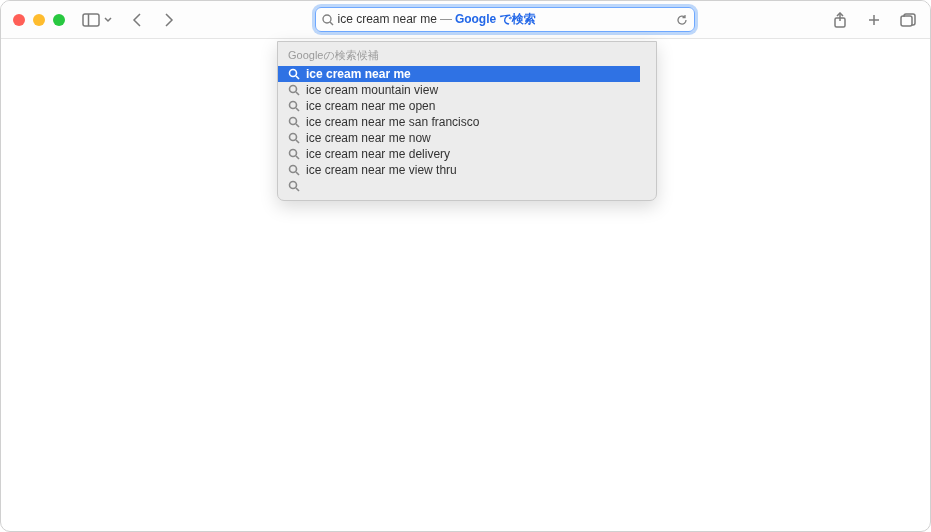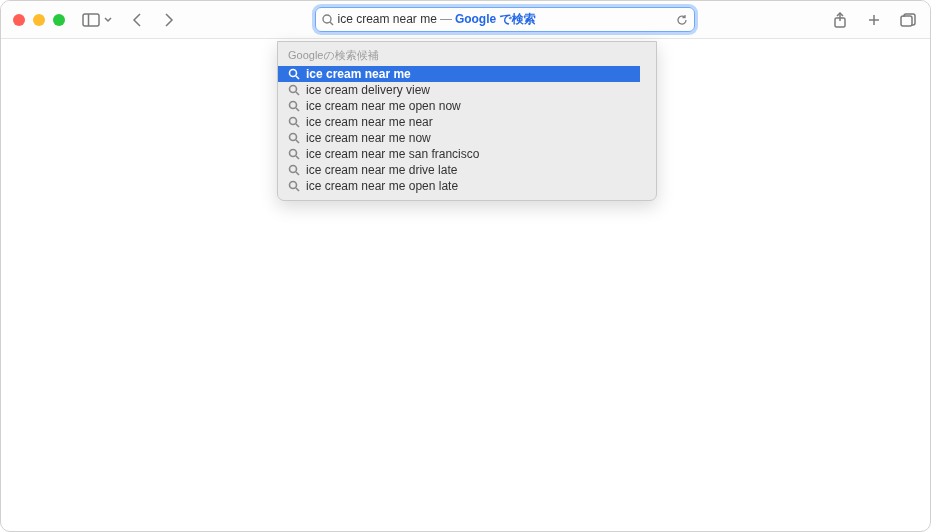--- a/index.html
+++ b/index.html
@@ -258,70 +258,69 @@
         </span>
         <span class="text"><span class="bold">ice cream near me</span></span>
       </div>
       <div class="suggestion">
         <span class="mag">
           <svg width="12" height="12" viewBox="0 0 12 12">
             <circle cx="5" cy="5" r="3.5"></circle>
             <line x1="8" y1="8" x2="11" y2="11"></line>
           </svg>
         </span>
-        <span class="text"><span class="bold">ice cream</span><span> delivery view</span></span>
-      </div>
-      <div class="suggestion">
-        <span class="mag">
-          <svg width="12" height="12" viewBox="0 0 12 12">
-            <circle cx="5" cy="5" r="3.5"></circle>
-            <line x1="8" y1="8" x2="11" y2="11"></line>
-          </svg>
-        </span>
-        <span class="text"><span class="bold">ice cream near me</span><span> open now</span></span>
-      </div>
-      <div class="suggestion">
-        <span class="mag">
-          <svg width="12" height="12" viewBox="0 0 12 12">
-            <circle cx="5" cy="5" r="3.5"></circle>
-            <line x1="8" y1="8" x2="11" y2="11"></line>
-          </svg>
-        </span>
-        <span class="text"><span class="bold">ice cream near me</span><span> near</span></span>
+        <span class="text"><span class="bold">ice cream</span><span> mountain view</span></span>
+      </div>
+      <div class="suggestion">
+        <span class="mag">
+          <svg width="12" height="12" viewBox="0 0 12 12">
+            <circle cx="5" cy="5" r="3.5"></circle>
+            <line x1="8" y1="8" x2="11" y2="11"></line>
+          </svg>
+        </span>
+        <span class="text"><span class="bold">ice cream near me</span><span> open</span></span>
+      </div>
+      <div class="suggestion">
+        <span class="mag">
+          <svg width="12" height="12" viewBox="0 0 12 12">
+            <circle cx="5" cy="5" r="3.5"></circle>
+            <line x1="8" y1="8" x2="11" y2="11"></line>
+          </svg>
+        </span>
+        <span class="text"><span class="bold">ice cream near me</span><span> san francisco</span></span>
       </div>
       <div class="suggestion">
         <span class="mag">
           <svg width="12" height="12" viewBox="0 0 12 12">
             <circle cx="5" cy="5" r="3.5"></circle>
             <line x1="8" y1="8" x2="11" y2="11"></line>
           </svg>
         </span>
         <span class="text"><span class="bold">ice cream near me</span><span> now</span></span>
       </div>
       <div class="suggestion">
         <span class="mag">
           <svg width="12" height="12" viewBox="0 0 12 12">
             <circle cx="5" cy="5" r="3.5"></circle>
             <line x1="8" y1="8" x2="11" y2="11"></line>
           </svg>
         </span>
-        <span class="text"><span class="bold">ice cream near me</span><span> san francisco</span></span>
-      </div>
-      <div class="suggestion">
-        <span class="mag">
-          <svg width="12" height="12" viewBox="0 0 12 12">
-            <circle cx="5" cy="5" r="3.5"></circle>
-            <line x1="8" y1="8" x2="11" y2="11"></line>
-          </svg>
-        </span>
-        <span class="text"><span class="bold">ice cream near me</span><span> drive late</span></span>
-      </div>
-      <div class="suggestion">
-        <span class="mag">
-          <svg width="12" height="12" viewBox="0 0 12 12">
-            <circle cx="5" cy="5" r="3.5"></circle>
-            <line x1="8" y1="8" x2="11" y2="11"></line>
-          </svg>
-        </span>
-        <span class="text"><span class="bold">ice cream near me</span><span> open late</span></span>
+        <span class="text"><span class="bold">ice cream near me</span><span> delivery</span></span>
+      </div>
+      <div class="suggestion">
+        <span class="mag">
+          <svg width="12" height="12" viewBox="0 0 12 12">
+            <circle cx="5" cy="5" r="3.5"></circle>
+            <line x1="8" y1="8" x2="11" y2="11"></line>
+          </svg>
+        </span>
+        <span class="text"><span class="bold">ice cream near me</span><span> view thru</span></span>
+      </div>
+      <div class="suggestion">
+        <span class="mag">
+          <svg width="12" height="12" viewBox="0 0 12 12">
+            <circle cx="5" cy="5" r="3.5"></circle>
+            <line x1="8" y1="8" x2="11" y2="11"></line>
+          </svg>
+        </span>
       </div>
     </div>
 </div>
 
 </body></html>

